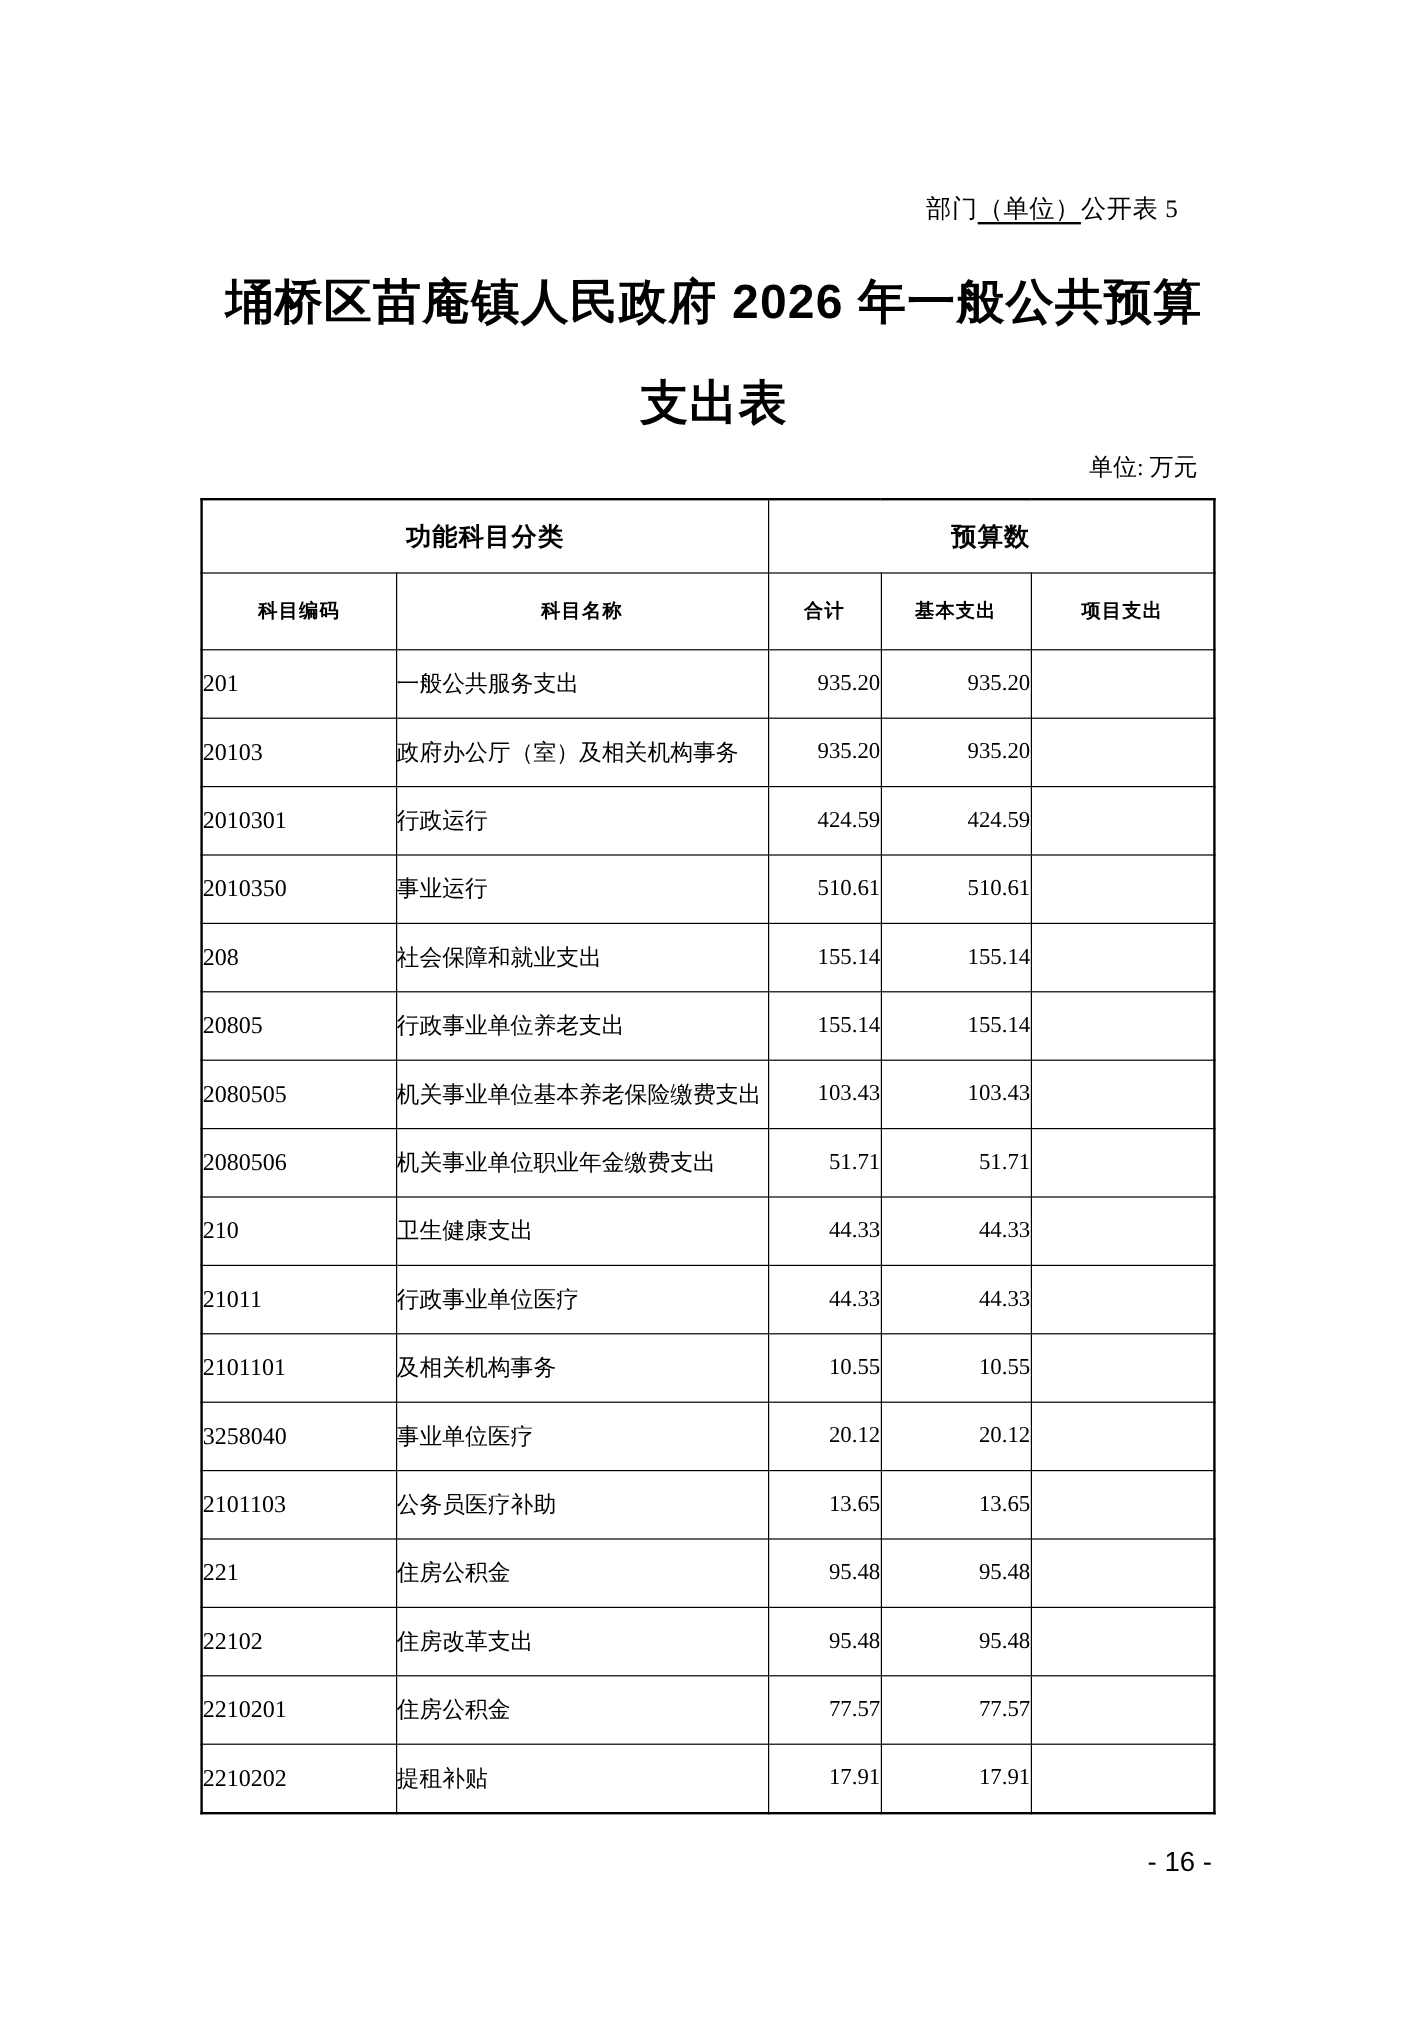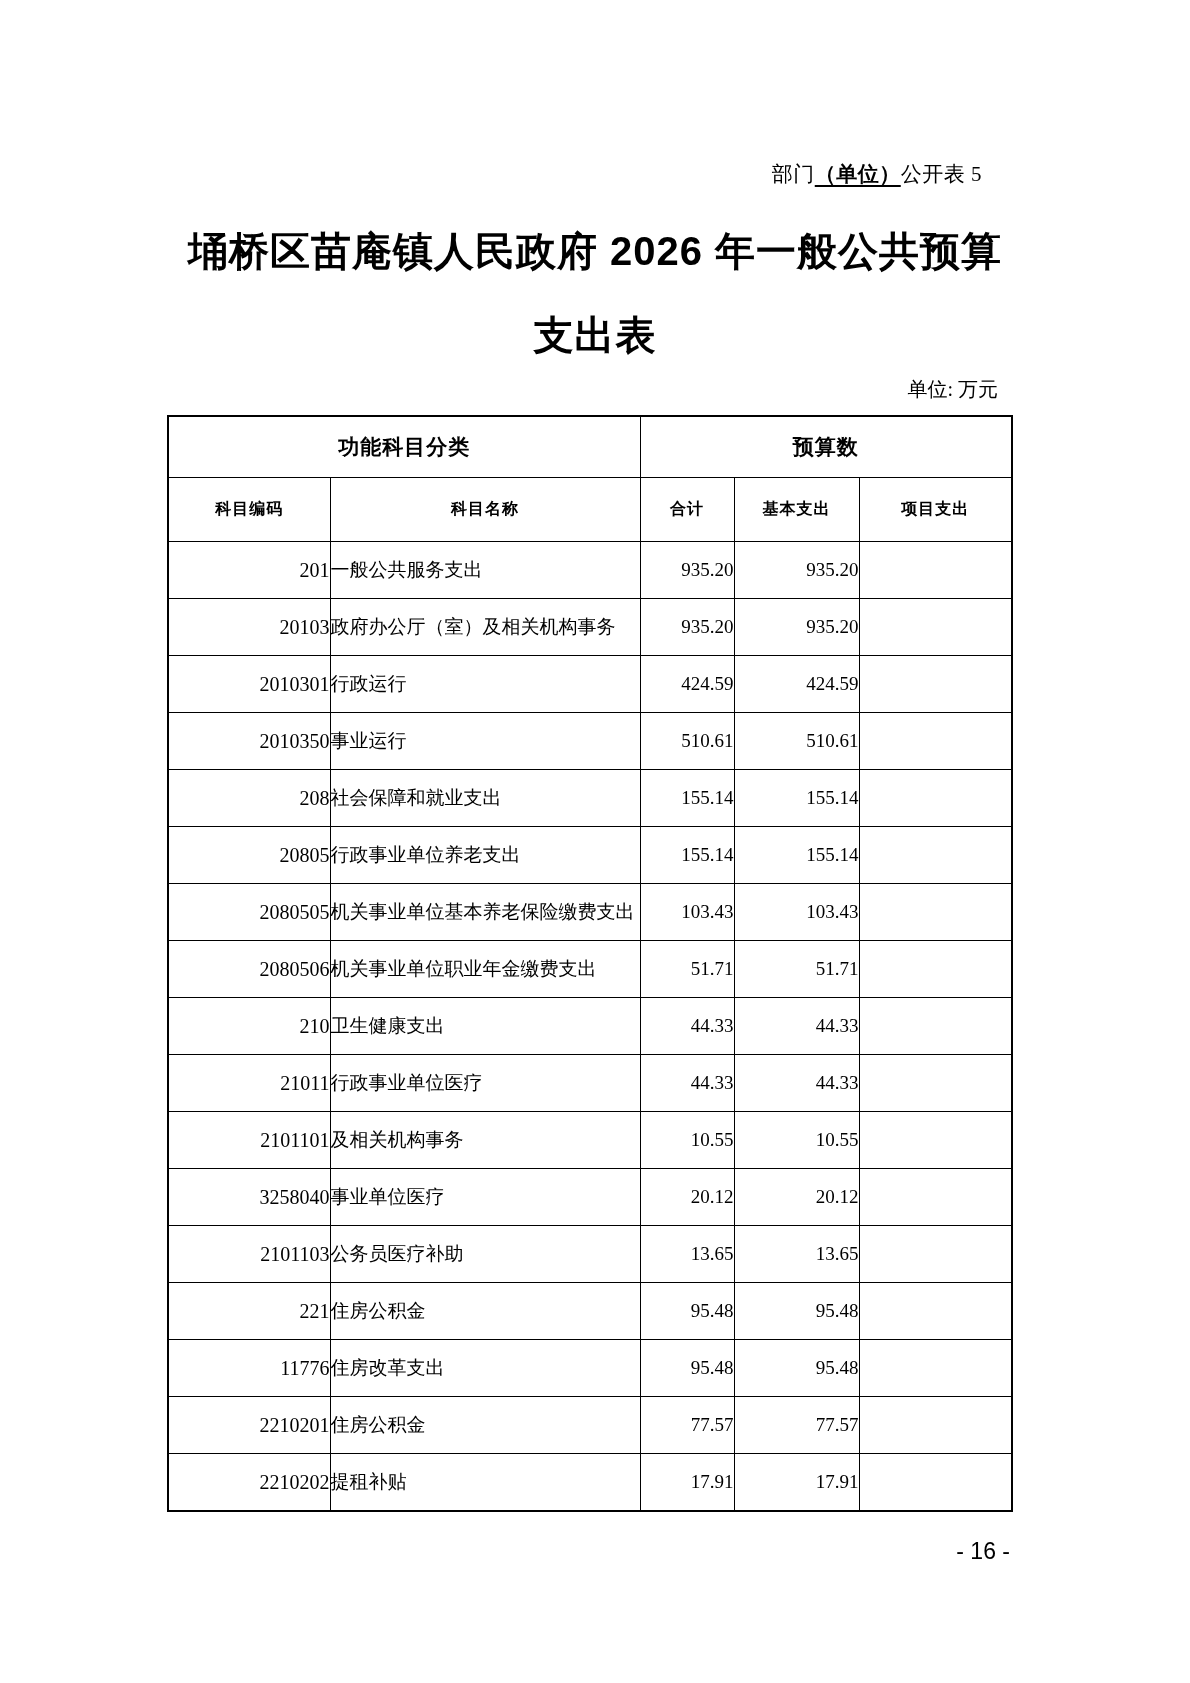--- a/index.html
+++ b/index.html
@@ -19,21 +19,20 @@
     position: absolute;
     top: 160px;
     right: 208px;
     font-size: 21px;
     letter-spacing: 0.5px;
     white-space: nowrap;
   }
   .header-note .u {
     text-decoration: underline;
     text-underline-offset: 4px;
-    font-weight: bold;
   }
   .doc-title {
     position: absolute;
     left: 0;
     width: 100%;
     text-align: center;
     font-family: "Liberation Sans", "DejaVu Sans", sans-serif;
     font-weight: bold;
     font-size: 40px;
     letter-spacing: 1px;
@@ -84,21 +83,21 @@
     text-align: center;
     vertical-align: middle;
     letter-spacing: 1px;
   }
   tbody td {
     height: 56px;
     font-size: 19px;
     vertical-align: middle;
   }
   td.cell-code {
-    text-align: right;
+    text-align: left;
     padding-left: 13px;
     font-size: 20px;
   }
   td.cell-name {
     text-align: left;
     padding-left: 19px;
   }
   td.cell-num {
     text-align: right;
     padding-right: 9px;
@@ -238,21 +237,21 @@
         <td class="cell-num"></td>
       </tr>
       <tr>
         <td class="cell-code">221</td>
         <td class="cell-name">住房公积金</td>
         <td class="cell-num">95.48</td>
         <td class="cell-num">95.48</td>
         <td class="cell-num"></td>
       </tr>
       <tr>
-        <td class="cell-code">11776</td>
+        <td class="cell-code">22102</td>
         <td class="cell-name">住房改革支出</td>
         <td class="cell-num">95.48</td>
         <td class="cell-num">95.48</td>
         <td class="cell-num"></td>
       </tr>
       <tr>
         <td class="cell-code">2210201</td>
         <td class="cell-name">住房公积金</td>
         <td class="cell-num">77.57</td>
         <td class="cell-num">77.57</td>

